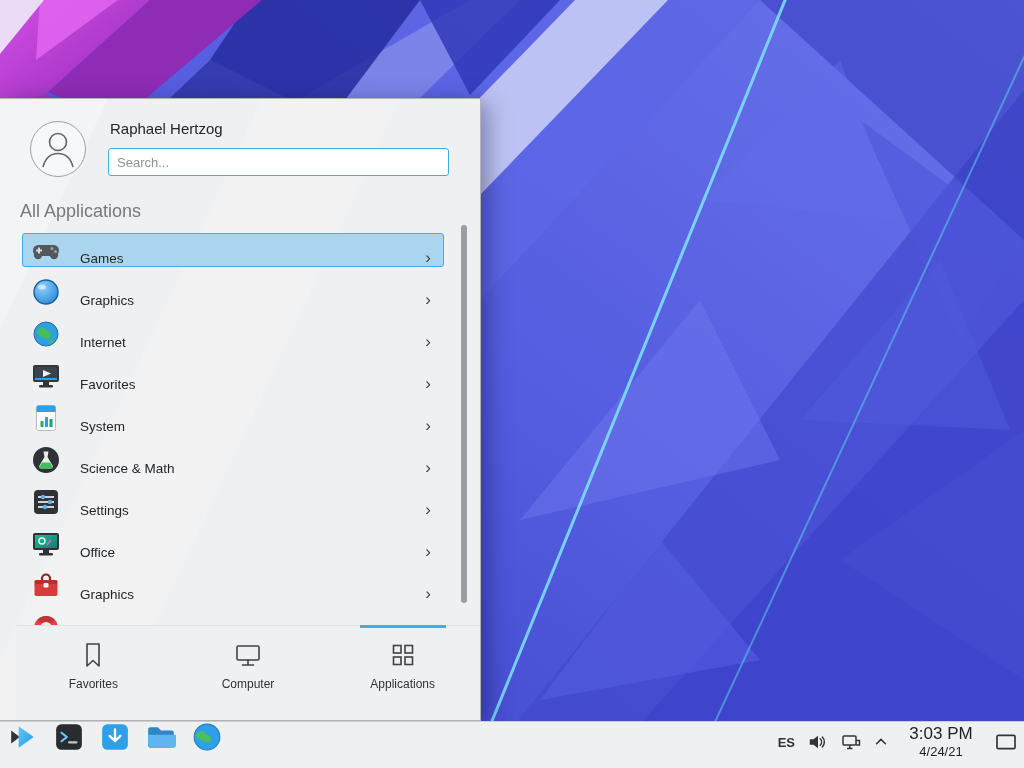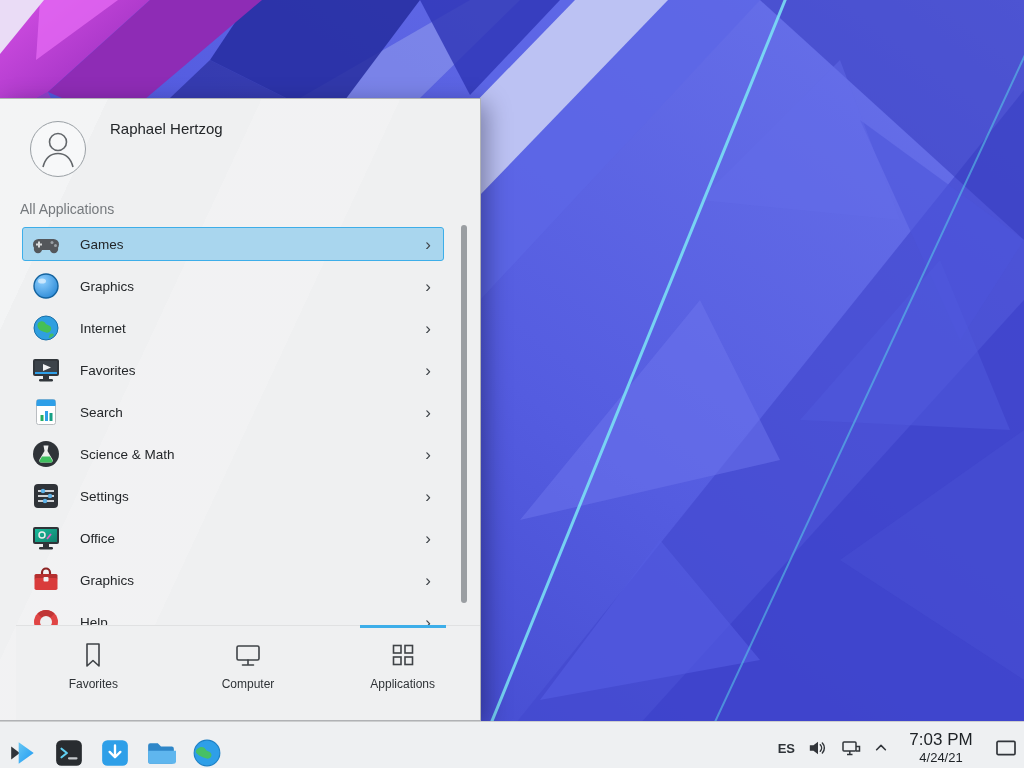--- a/index.html
+++ b/index.html
@@ -16,25 +16,25 @@
   .launcher::before{content:"";position:absolute;inset:0;pointer-events:none;
     background:linear-gradient(115deg,rgba(255,255,255,.28) 0 14%,rgba(255,255,255,0) 14% 34%,
       rgba(255,255,255,.16) 34% 52%,rgba(255,255,255,0) 52%);}
   .avatar{position:absolute;top:22px;left:30px;width:54px;height:54px;border-radius:50%;
     border:1px solid #9aa0a5;background:#f7f8f9;display:flex;align-items:center;justify-content:center;}
   .user-name{position:absolute;top:21px;left:110px;font-size:15px;color:#232629;}
   .search-input{position:absolute;top:49px;left:108px;width:341px;height:28px;box-sizing:border-box;
     border:1px solid var(--accent,#3daee9);border-radius:3px;background:#fff;padding:0 8px;
     font-size:13px;color:#232629;outline:none;font-family:inherit;}
   .search-input::placeholder{color:#8e9397;}
-  .section-label{position:absolute;top:102px;left:20px;font-size:14px;color:#75797d;}
+  .section-label{position:absolute;top:102px;left:20px;font-size:18px;color:#75797d;}
 
   .list{position:absolute;top:128px;left:22px;width:422px;}
-  .row{position:relative;height:34px;margin-bottom:8px;display:flex;align-items:center;
-    padding:0 12px 0 7px;border:1px solid transparent;border-radius:3px;box-sizing:border-box;}
+  .row{position:relative;height:34px;margin-bottom:8px;display:flex;align-items:flex-end;
+    padding:0 12px 0 7px;border:1px solid transparent;border-radius:3px;box-sizing:border-box;margin-top:6px;}
   .row.selected{background:var(--selection-bg,#a9d6ee);border-color:var(--accent,#3daee9);}
   .row .icon{width:32px;height:32px;flex:none;}
   .row .icon svg{width:32px;height:32px;display:block;}
   .row .label{margin-left:18px;font-size:13.5px;color:#232629;}
   .row .arrow{margin-left:auto;color:#41464b;font-size:17px;line-height:1;}
 
   .scrollbar{position:absolute;right:13px;top:126px;width:6px;height:378px;border-radius:3px;
     background:#9a9ea2;}
 
   .tabbar{position:absolute;left:16px;right:0;bottom:0;height:94px;background:var(--menu-bg,#eff0f1);
@@ -42,21 +42,21 @@
   .tab{flex:1;position:relative;display:flex;flex-direction:column;align-items:center;padding-top:14px;}
   .tab .tab-icon{width:30px;height:30px;color:#3f4347;}
   .tab .tab-icon svg{width:30px;height:30px;display:block;}
   .tab .tab-label{margin-top:7px;font-size:12px;color:#2f3337;}
   .tab.active::before{content:"";position:absolute;top:-1px;left:50%;transform:translateX(-50%);
     width:86px;height:3px;background:var(--accent,#3daee9);}
 
   
   .panel{position:absolute;left:0;bottom:0;width:1024px;height:47px;box-sizing:border-box;
     background:var(--panel-bg,rgba(238,240,242,.96));border-top:1px solid rgba(0,0,0,.14);
-    display:flex;align-items:flex-end;padding:0 6px 0 8px;}
+    display:flex;align-items:flex-start;padding:0 6px 0 8px;}
   .panel-left{display:flex;align-items:center;gap:16px;}
   .launcher-btn{width:30px;height:30px;}
   .launcher-btn svg{width:30px;height:30px;display:block;}
   .panel-spacer{flex:1;}
   .tray{display:flex;align-items:center;gap:13px;}
   .kb-layout{font-size:13px;font-weight:bold;color:#2e3338;}
   .tray-icon{width:20px;height:20px;}
   .tray-icon svg{width:20px;height:20px;display:block;}
   .tray-icon.small{width:14px;height:14px;}
   .tray-icon.small svg{width:14px;height:14px;}
@@ -109,20 +109,21 @@
 
   <div class="launcher">
 
     <div class="avatar">
       <svg viewBox="0 0 54 54">
         <circle cx="27" cy="20" r="8.5" fill="none" stroke="#62666a" stroke-width="1.6"></circle>
         <path d="M12 45c2.5-9.5 8.5-13.5 15-13.5S39.5 35.5 42 45" fill="none" stroke="#62666a" stroke-width="1.6"></path>
       </svg>
     </div>
     <div class="user-name">Raphael Hertzog</div>
+    <input class="search-input" type="text" placeholder="Search..." style="">
     <div class="section-label">All Applications</div>
 
     <div class="list">
 
       <div class="row selected">
         <span class="icon">
           <svg viewBox="0 0 32 32">
             <rect x="3" y="11" width="26" height="11" rx="5.5" fill="#54575b"></rect>
             <circle cx="8" cy="21" r="4.2" fill="#54575b"></circle>
               <circle cx="24" cy="21" r="4.2" fill="#54575b"></circle>
@@ -185,21 +186,21 @@
         <span class="icon">
           <svg viewBox="0 0 32 32">
             <rect x="6.5" y="3.5" width="19" height="25" rx="2" fill="#ffffff" stroke="#b9bdc1"></rect>
             <rect x="6.5" y="3.5" width="19" height="6.5" rx="2" fill="#2e9fe8"></rect>
             <rect x="6.5" y="7.5" width="19" height="2.5" fill="#2e9fe8"></rect>
             <rect x="10.5" y="19" width="3" height="6" fill="#27ae60"></rect>
             <rect x="15" y="15" width="3" height="10" fill="#2e9fe8"></rect>
             <rect x="19.5" y="17" width="3" height="8" fill="#16a085"></rect>
           </svg>
         </span>
-        <span class="label">Search</span>
+        <span class="label">System</span>
         <span class="arrow">›</span>
       </div>
 
       <div class="row">
         <span class="icon">
           <svg viewBox="0 0 32 32">
             <circle cx="16" cy="16" r="13" fill="#2f3338"></circle>
             <path d="M13.5 7.5h5l-1 5.5 5 8.5a2 2 0 0 1-1.8 3H11.3a2 2 0 0 1-1.8-3l5-8.5z" fill="#eceded"></path>
             <path d="M12 18.5l-2.3 4a1.4 1.4 0 0 0 1.3 2.1h10a1.4 1.4 0 0 0 1.3-2.1l-2.3-4z" fill="#3fbf5f"></path>
           </svg>
@@ -362,21 +363,21 @@
           <path d="M6 16.5h5.5M8.8 13v3.5" stroke="#31353a" stroke-width="1.5"></path>
           <path d="M15 8.5h3.5v4.5H15" fill="none" stroke="#31353a" stroke-width="1.5"></path>
         </svg>
       </span>
       <span class="tray-icon small">
         <svg viewBox="0 0 16 16">
           <path d="M3 10l5-5 5 5" fill="none" stroke="#31353a" stroke-width="1.8" stroke-linecap="round" stroke-linejoin="round"></path>
         </svg>
       </span>
       <span class="clock">
-        <div class="clock-time">7:03 PM</div>
+        <div class="clock-time">3:03 PM</div>
         <div class="clock-date">4/24/21</div>
       </span>
       <span class="show-desktop">
         <svg viewBox="0 0 20 20">
           <rect x="2.5" y="4.5" width="15" height="11" rx="1" fill="none" stroke="#31353a" stroke-width="1.4"></rect>
         </svg>
       </span>
     </div>
   </div>
 

